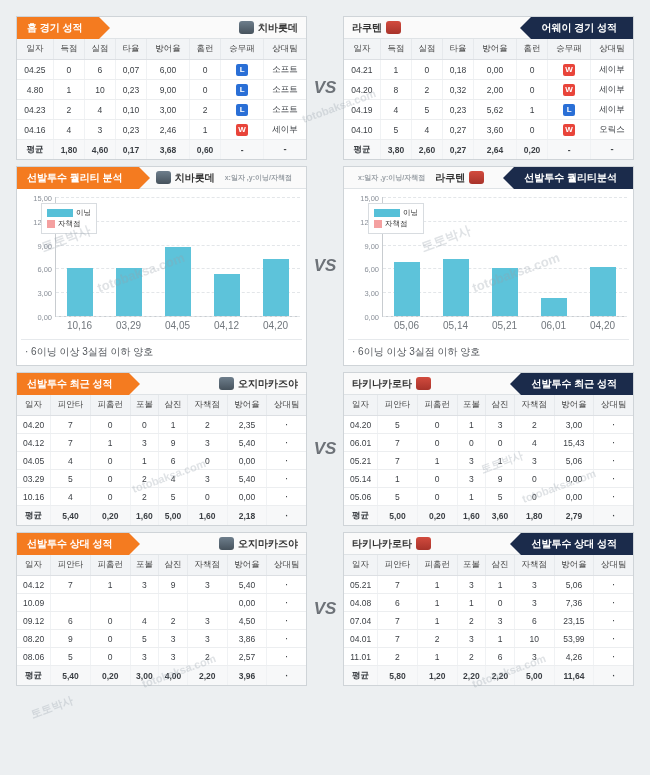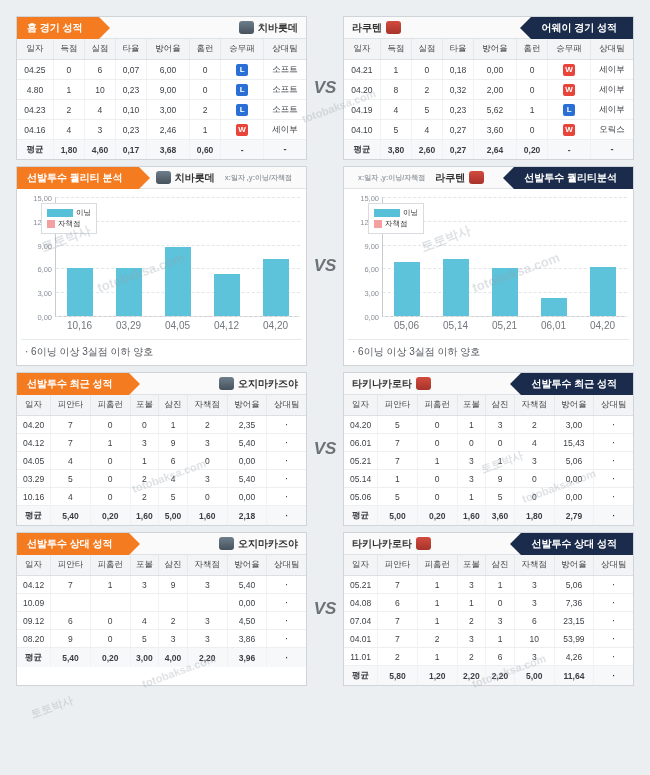--- a/index.html
+++ b/index.html
@@ -735,20 +735,30 @@
             <td>08.20</td>
             <td>9</td>
             <td>0</td>
             <td>5</td>
             <td>3</td>
             <td>3</td>
             <td>3,86</td>
             <td>·</td>
           </tr>
           <tr>
+            <td>08.06</td>
+            <td>5</td>
+            <td>0</td>
+            <td>3</td>
+            <td>3</td>
+            <td>2</td>
+            <td>2,57</td>
+            <td>·</td>
+          </tr>
+          <tr>
             <td>평균</td>
             <td>5,40</td>
             <td>0,20</td>
             <td>3,00</td>
             <td>4,00</td>
             <td>2,20</td>
             <td>3,96</td>
             <td>·</td>
           </tr>
         </tbody>

